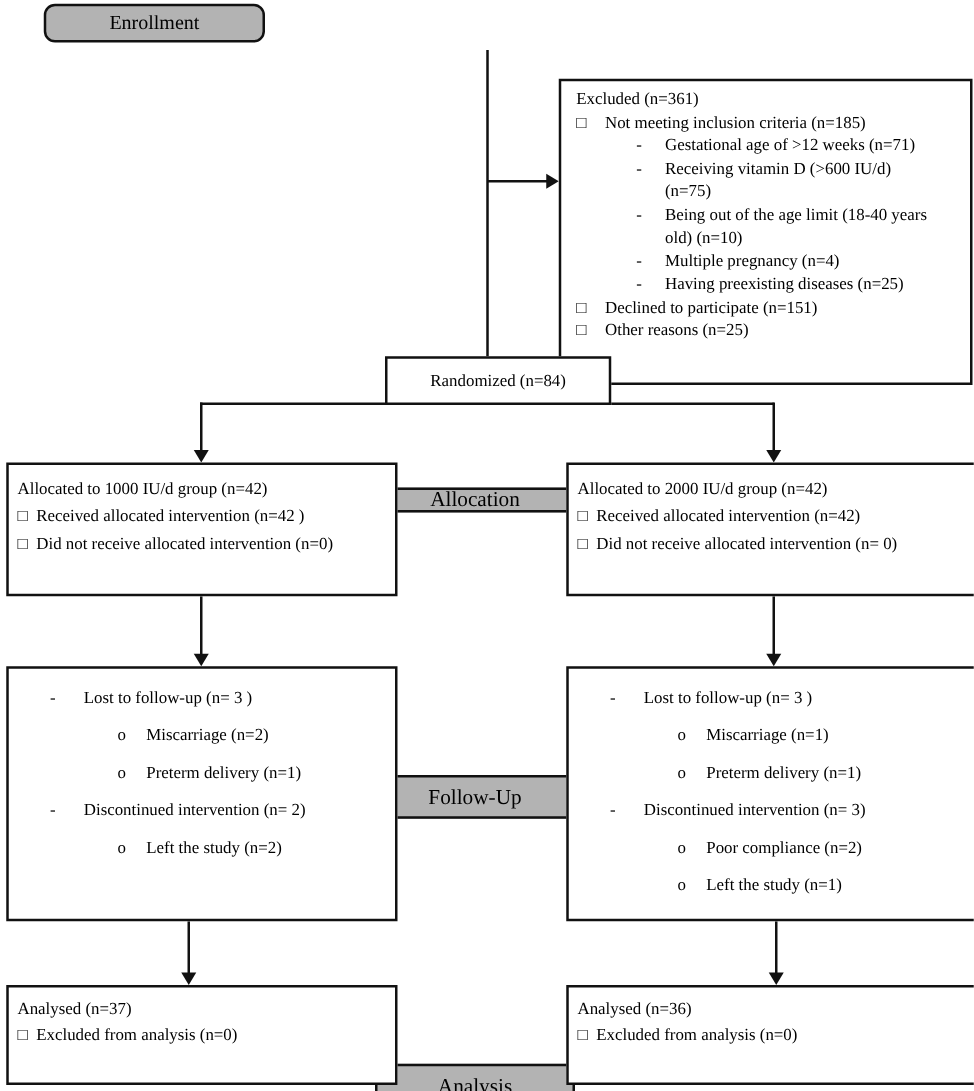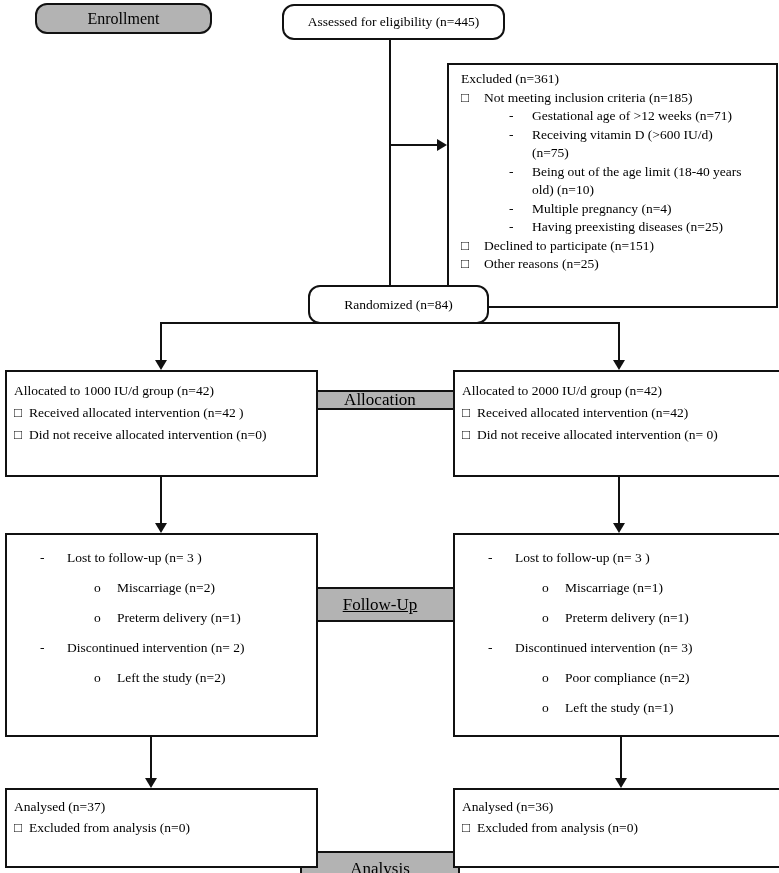--- a/index.html
+++ b/index.html
@@ -8,21 +8,21 @@
   .canvas {
     position:relative; width:779px; height:873px; background:#fff;
     font-family:"Liberation Serif", serif; color:#000;
   }
   .box {
     position:absolute; background:#fff; border:2px solid var(--ink); z-index:2;
     font-size:13.5px;
   }
   .rounded { border-radius:9px; }
   .gray { background:var(--stage); }
-  .center { display:flex; align-items:center; justify-content:center; text-align:center;border-radius:12px; }
+  .center { display:flex; align-items:center; justify-content:center; text-align:center; }
   .stagebar {
     position:absolute; left:300px; width:160px; background:var(--stage);
     border:2px solid var(--ink); z-index:1;
     display:flex; align-items:center; justify-content:center; font-size:17px;
   }
   .vline { position:absolute; width:2px; background:var(--ink); z-index:0; }
   .hline { position:absolute; height:2px; background:var(--ink); z-index:0; }
   .tri-down { position:absolute; width:0; height:0; z-index:0;
     border-left:6px solid transparent; border-right:6px solid transparent;
     border-top:10px solid var(--ink); }
@@ -53,21 +53,21 @@
   .fu .l2 { padding-left:87px; }
   .fu .l2 .bullet { width:23px; }
 
   .col-left  { left:5px;   width:313px; }
   .col-right { left:453px; width:372px; }
 
   #enrollment { left:35px; top:3px; width:177px; height:31px; font-size:16px; }
   #assessed   { left:282px; top:4px; width:223px; height:36px; }
   #randomized { left:308px; top:285px; width:181px; height:39px; }
   #bar-allocation { top:390px; height:20px; }
-  #bar-followup   { top:587px; height:35px;text-decoration:underline; }
+  #bar-followup   { top:620px; height:35px; }
   #bar-analysis   { top:851px; height:35px; }
 </style>
 </head>
 <body>
 
 <div class="canvas">
 
   <div class="vline" style="left:389px; top:40px;  height:246px;"></div>
   <div class="hline" style="left:390px; top:144px; width:48px;"></div>
   <div class="tri-right" style="left:437px; top:139px;"></div>
@@ -87,21 +87,20 @@
   <div class="tri-down" style="left:145px; top:778px;"></div>
   <div class="vline" style="left:620px; top:737px; height:42px;"></div>
   <div class="tri-down" style="left:615px; top:778px;"></div>
 
   <div class="stagebar" id="bar-allocation">Allocation</div>
   <div class="stagebar" id="bar-followup">Follow-Up</div>
   <div class="stagebar" id="bar-analysis">Analysis</div>
 
   <div class="box rounded gray center" id="enrollment">Enrollment</div>
 
-  <div class="box center" id="assessed">Assessed for eligibility (n=445)</div>
 
   <div class="box excluded">
     <div>Excluded (n=361)</div>
     <div class="row l1">
         <span class="bullet">□</span>
         <span class="txt">Not meeting inclusion criteria (n=185)</span>
       </div>
     <div class="row l2">
         <span class="bullet">-</span>
         <span class="txt">Gestational age of &gt;12 weeks (n=71)</span>

